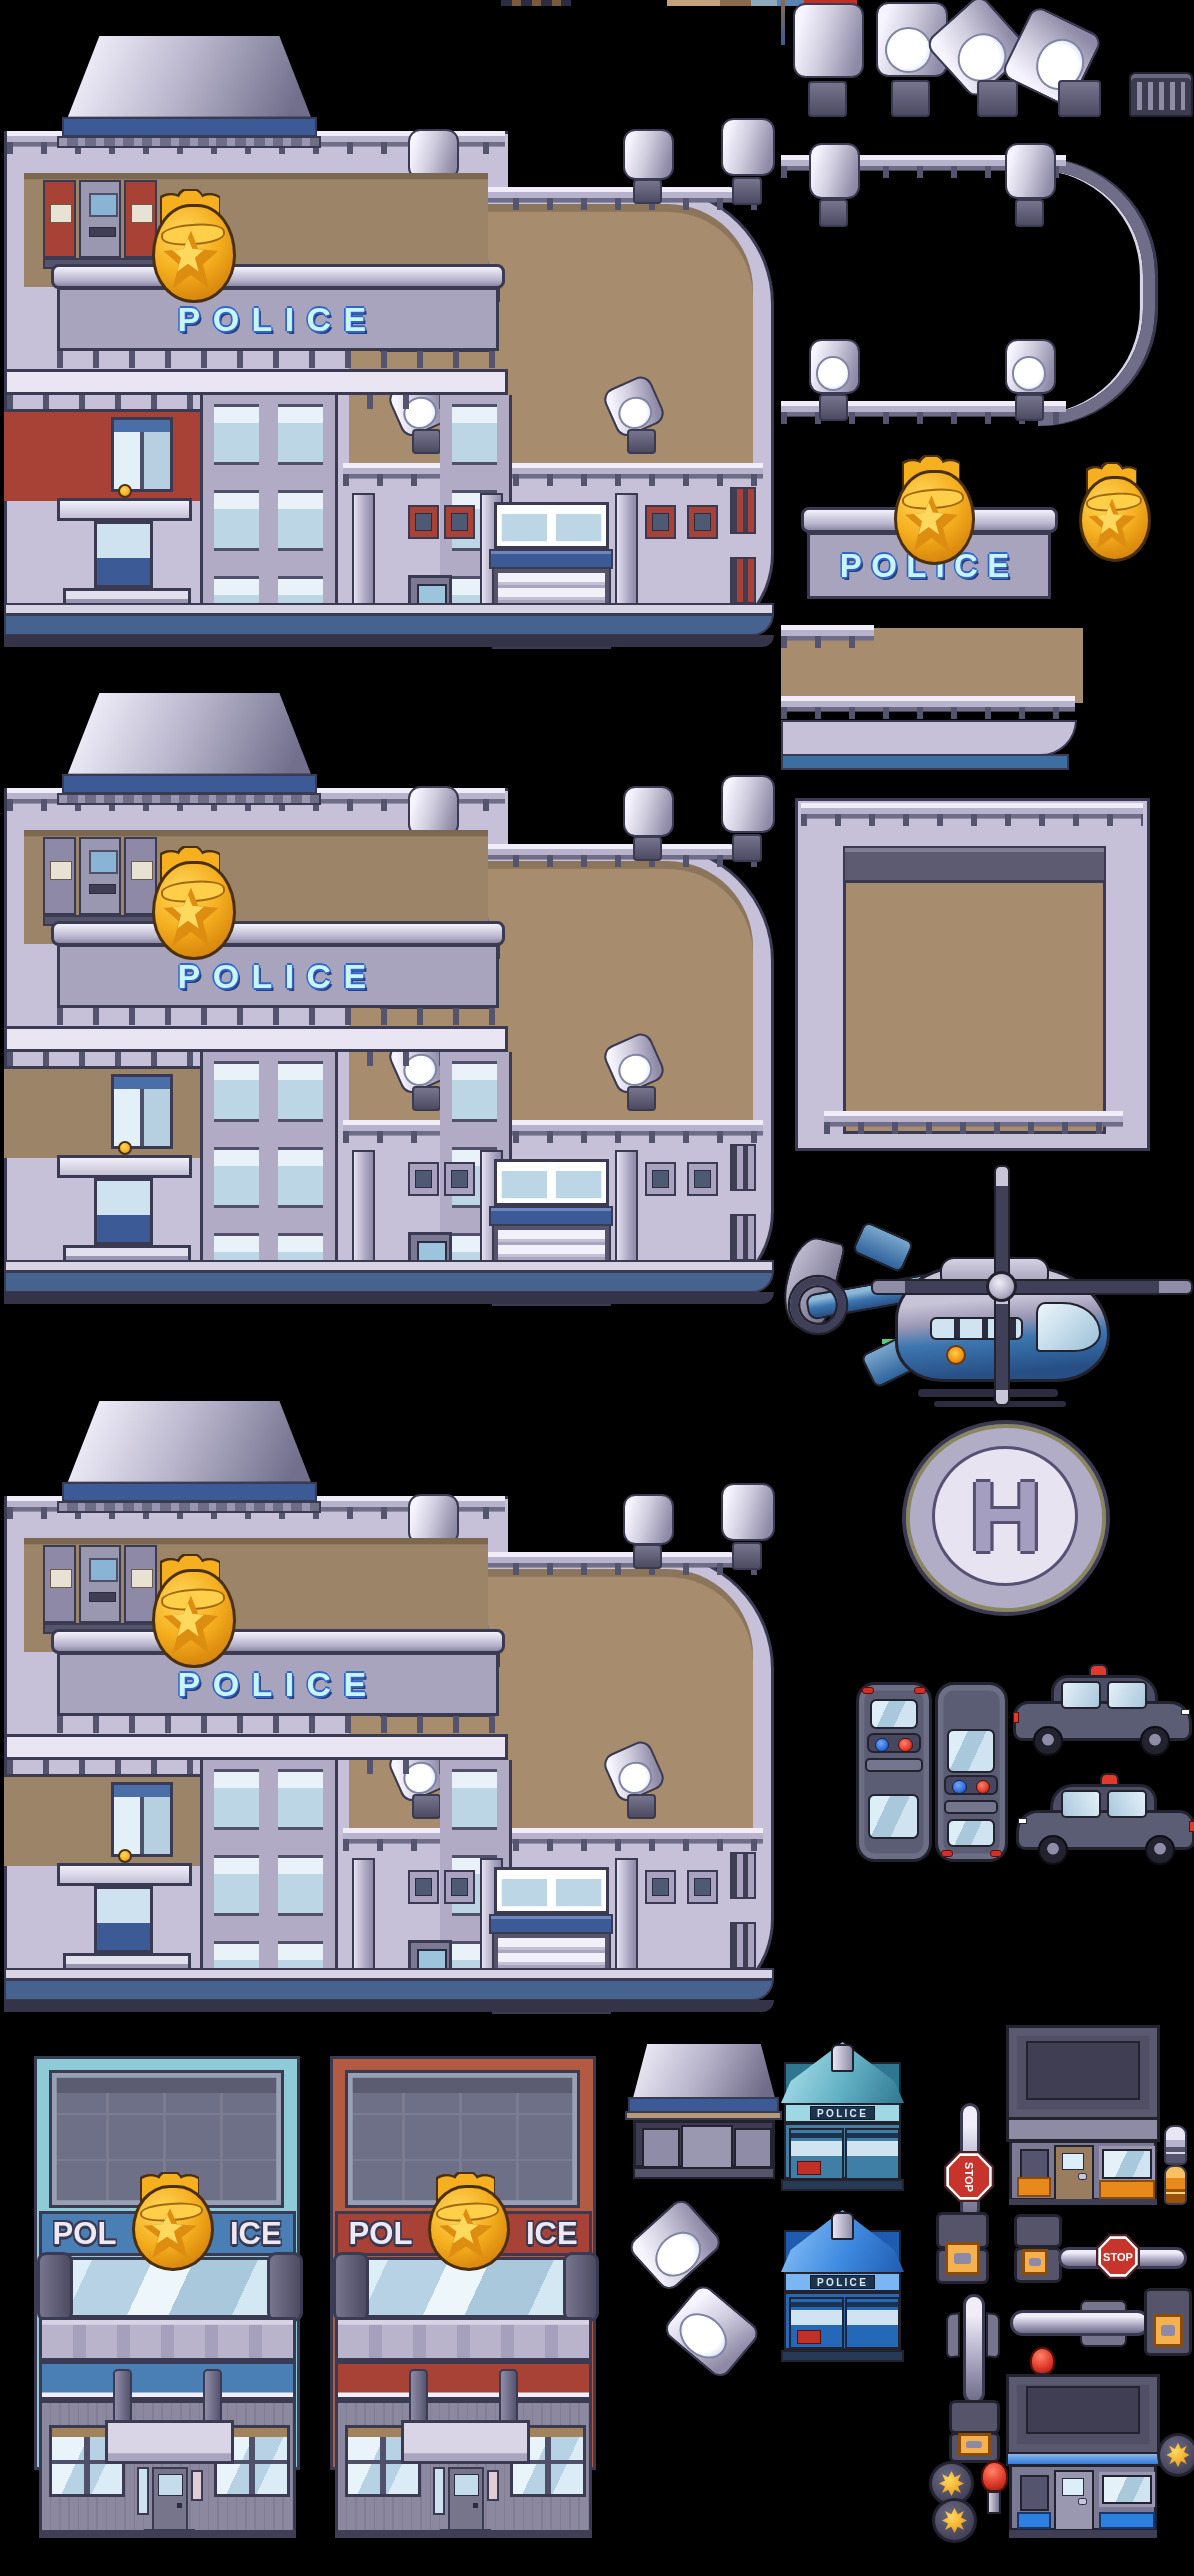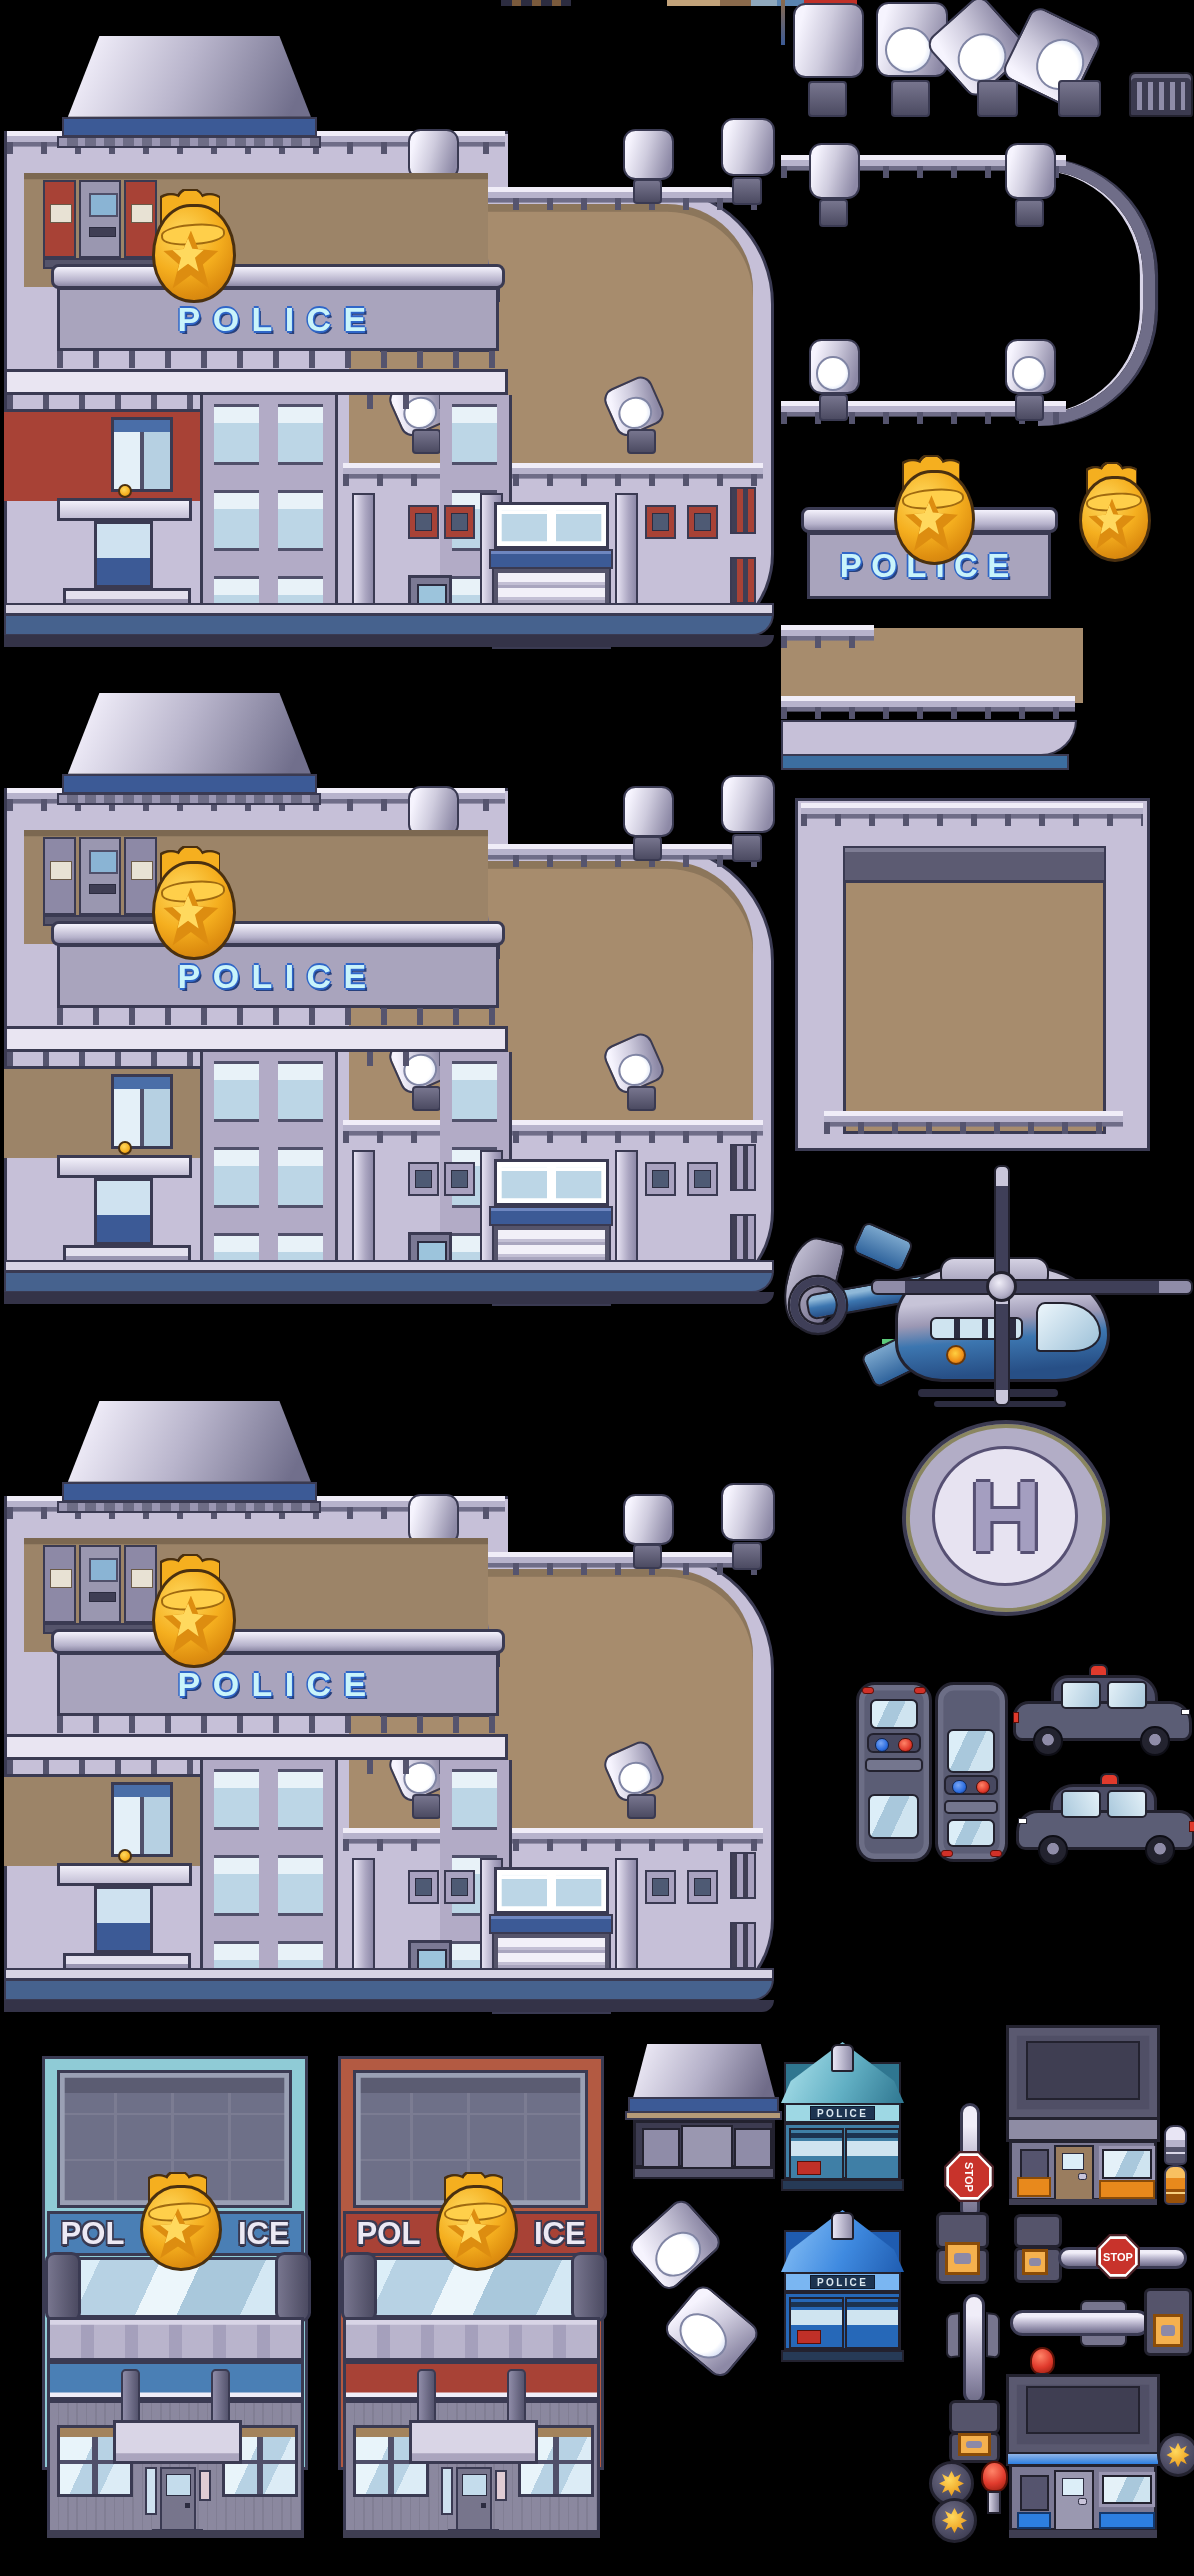--- a/index.html
+++ b/index.html
@@ -141,21 +141,21 @@
       background:repeating-linear-gradient(180deg,#f2f0f8 0 9.3px,#c3bfd4 9.3px 12.4px,#a9a5be 12.4px 14.8px);}
   .st-atm{left:404px;top:544px;width:44px;height:72px;background:#7b7994;border:3.1px solid var(--ol);}
   .st-atm::before{content:"";position:absolute;left:6.2px;top:6.2px;width:26.4px;height:18.7px;background:#9cc4dc;border:2.3px solid #2c2c40;}
   .st-atm::after{content:"";position:absolute;left:6.2px;top:34px;width:26.4px;height:7.8px;background:#3f3e54;}
   .st-vent{left:726px;width:26.4px;height:47px;background:var(--acc);border:2.3px solid var(--ol);
       background-image:repeating-linear-gradient(90deg,#3f3e54 0 4.7px,transparent 4.7px 11px);}
   .st-base1{left:0;top:572px;width:770px;height:12.4px;background:#d8d4e4;border:2.3px solid var(--ol);}
   .st-base2{left:0;top:583px;width:770px;height:22px;background:var(--stripe);border:2.3px solid var(--ol);border-bottom-right-radius:70px;}
   .st-base3{left:0;top:604px;width:770px;height:12.4px;background:#343348;border-bottom-right-radius:86px;}
   
-  .shop{width:266px;height:414px;border:3.1px solid var(--ol);margin-left:8px;}
+  .shop{width:266px;height:414px;border:3.1px solid var(--ol);}
   .shop.blue{--acc:#4a7fb5;background:#8fcbd6;}
   .shop.red{--acc:#a84236;background:#b35a42;}
   .shop .bigwin{left:12.4px;top:11px;width:235px;height:138px;background:#6e7088;border:3.1px solid var(--ol);
       background-image:linear-gradient(180deg,#5b5c72 0 20px,transparent 20px),
       repeating-linear-gradient(90deg,transparent 0 54px,#7b7c92 54px 57px),
       repeating-linear-gradient(0deg,transparent 0 44px,#7b7c92 44px 46px);box-shadow:inset 0 0 0 4.7px #9aa0b4;}
   .shop .signband{left:1.6px;top:152px;width:257px;height:45px;background:var(--acc);border:3.1px solid var(--ol);
       display:flex;align-items:center;justify-content:space-between;padding:0 11px;font-size:31px;}
   .shop .glassband{left:1.6px;top:198px;width:257px;height:61px;border:3.1px solid var(--ol);
       background:linear-gradient(115deg,#dceef8 0 18%,#b7d2e4 18% 40%,#ecf6fb 40% 55%,#a9c8dc 55% 78%,#d4e8f4 78%);}

